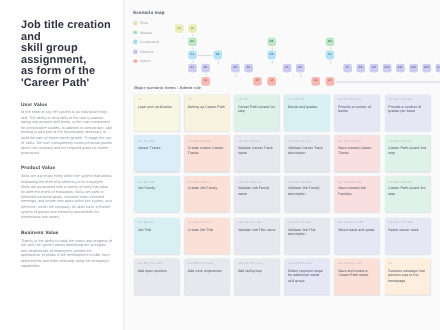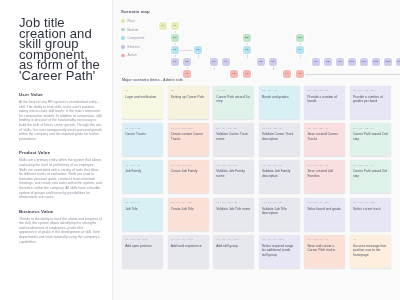--- a/index.html
+++ b/index.html
@@ -13,21 +13,21 @@
   .page{position:relative;width:400px;height:300px;display:flex;}
 
   
   .left{
     width:112px;flex:0 0 112px;
     padding:18px 10px 10px 19px;
     box-sizing:border-box;
     background:#ffffff;
   }
   .doc-title{
-    font-size:13px;line-height:10.5px;font-weight:400;
+    font-size:10px;line-height:10.5px;font-weight:700;
     color:#2f3240;letter-spacing:.1px;margin:0 0 11px 0;
   }
   .doc-title span{display:block;}
   .sec{margin-bottom:9px;}
   .sec-h{
     font-size:4.4px;font-weight:700;color:#3a3d4a;
     margin:0 0 3px 0;letter-spacing:.15px;
   }
   .sec-p{
     font-size:3.3px;line-height:4.6px;color:#8b8e9c;
@@ -115,21 +115,21 @@
   .c-sand     {background:#f6f2dd;}
 </style>
 </head>
 <body>
 
 <div class="page">
 
   <div class="left">
     <h1 class="doc-title">
       <span>Job title creation and</span>
-      <span>skill group component,</span>
+      <span>skill group assignment,</span>
       <span>as form of the 'Career Path'</span>
     </h1>
 
     <div class="sec">
       <div class="sec-h">User Value</div>
       <p class="sec-p">At the heart of any HR system is an individual entity - skill. The ability to bind skills to the user's position, taking into account skill levels, is the main component for comparative studies. In addition to comparison, skill binding is also part of the functionality necessary to build the path of future career growth. Through the use of 'skills,' the user transparently tracks personal growth within the company and the required goals for further promotions.</p>
     </div>
 
     <div class="sec">
       <div class="sec-h">Product Value</div>

